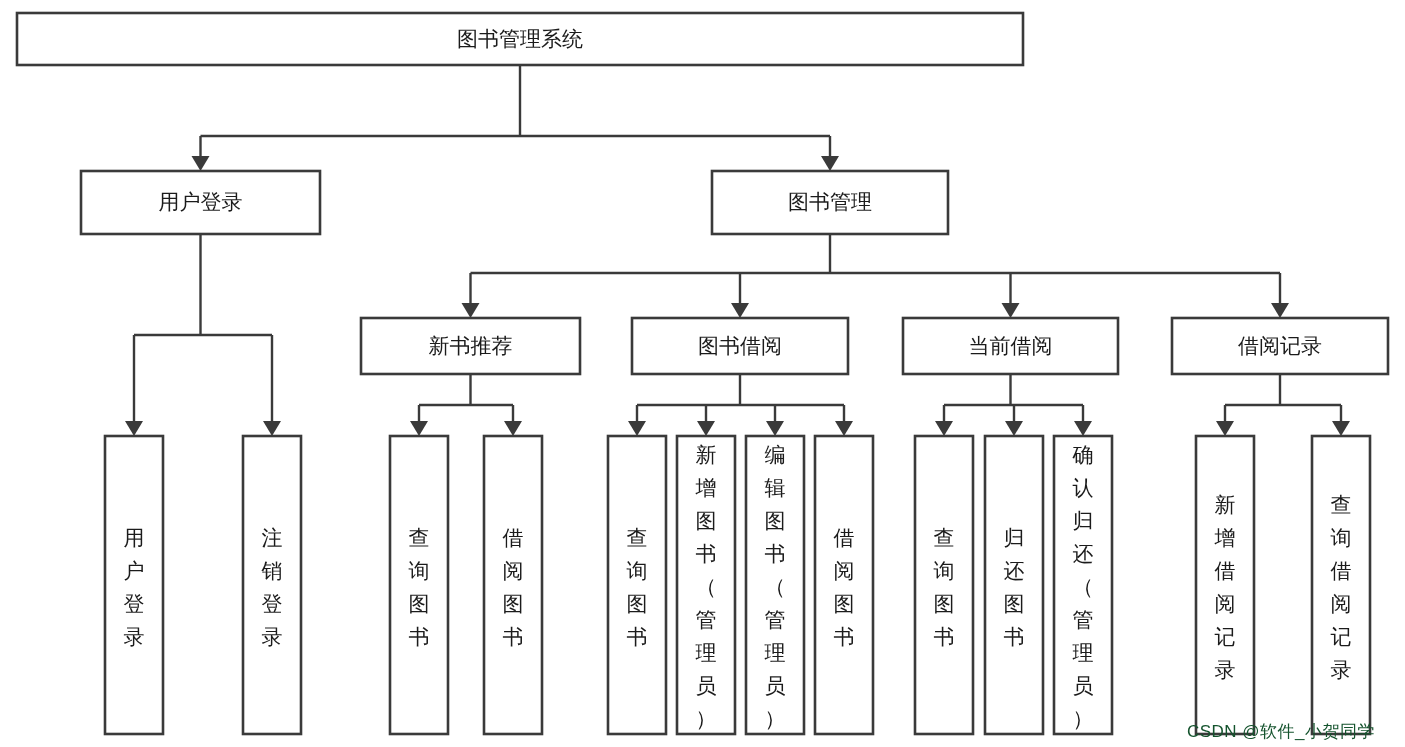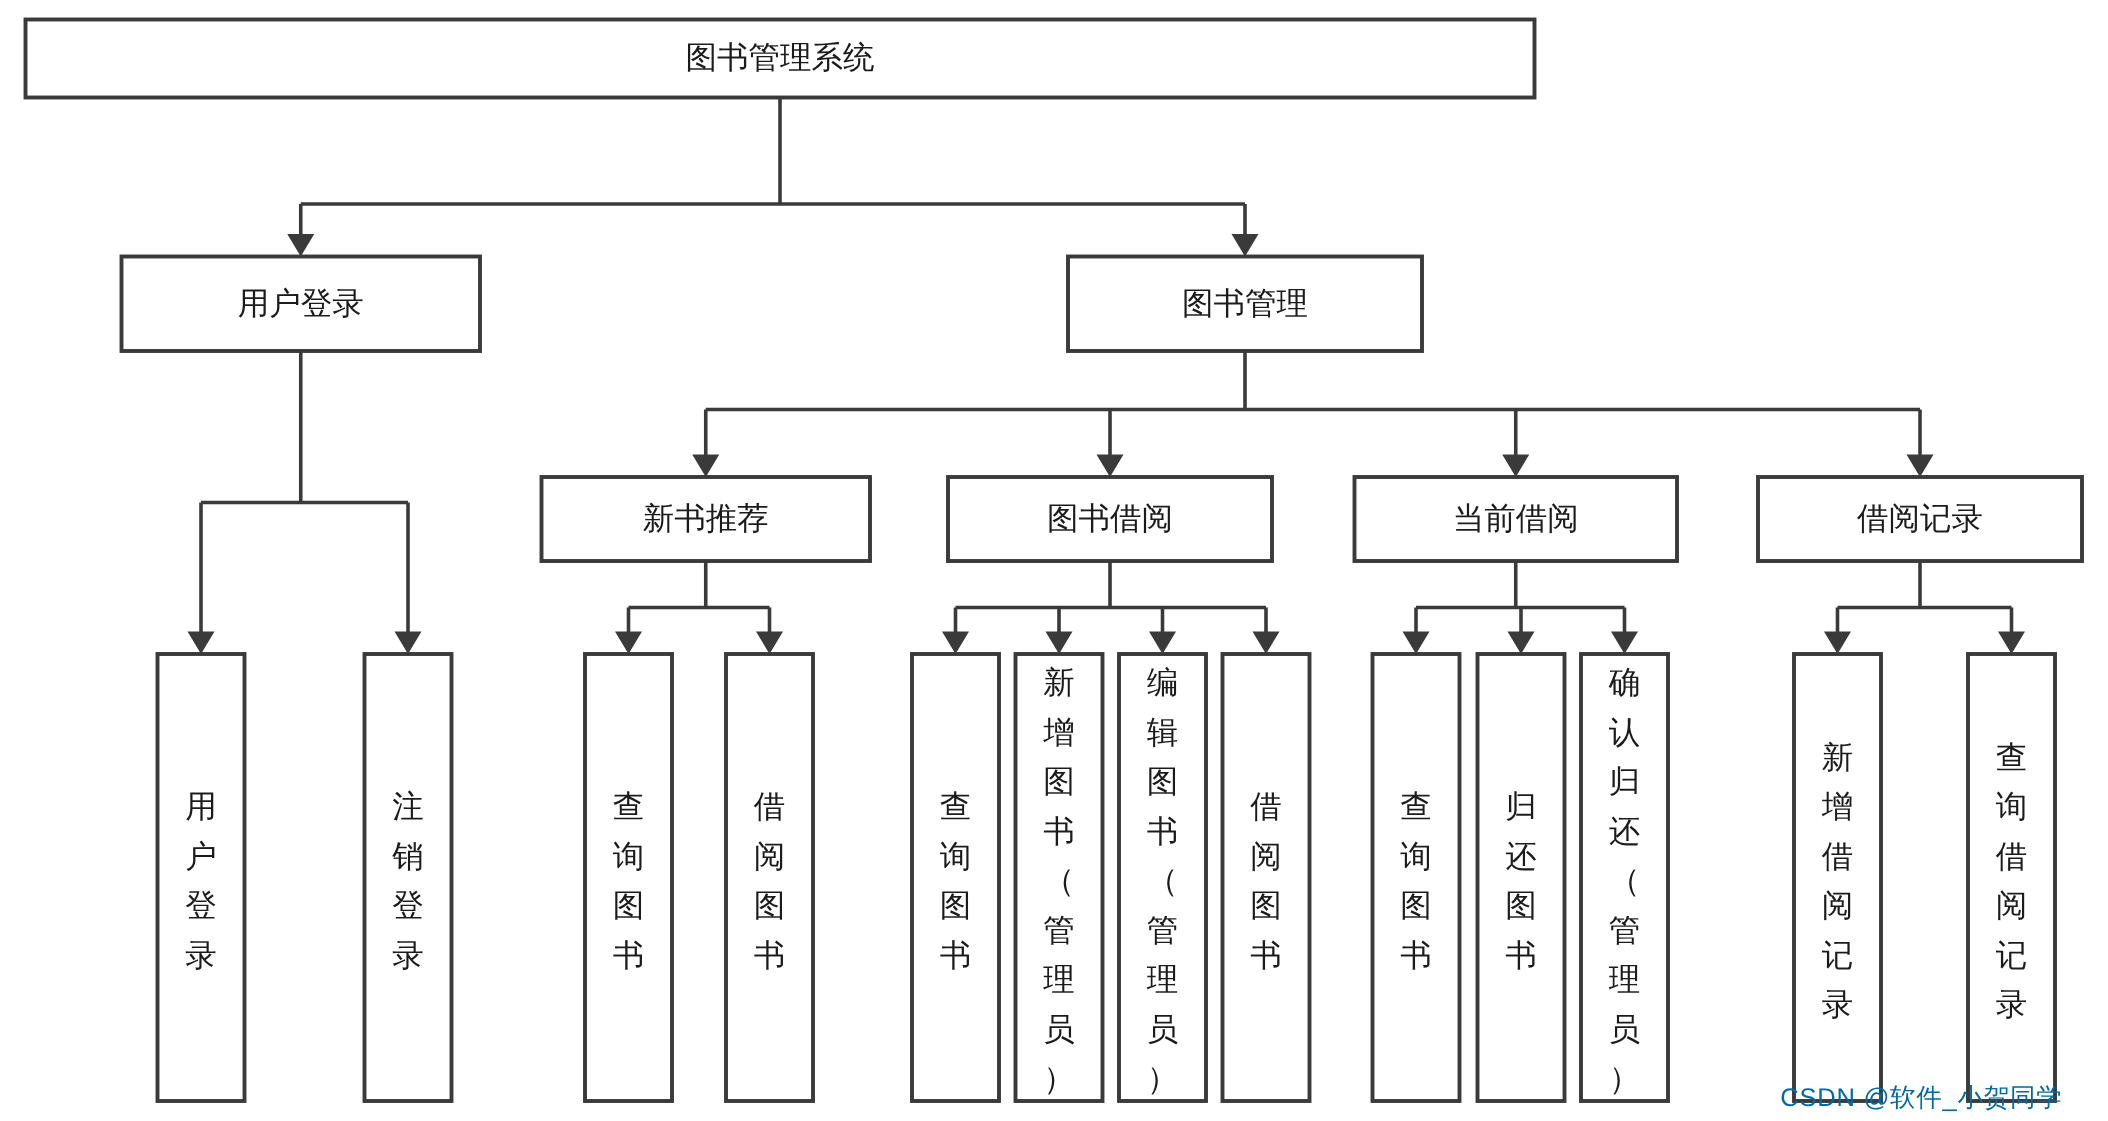--- a/index.html
+++ b/index.html
@@ -55,21 +55,21 @@
     font-family: "Liberation Sans", "DejaVu Sans", sans-serif;
     font-size: 21px;
     text-anchor: middle;
   }
   .watermark {
     position: absolute;
     right: 8px;
     bottom: 4px;
     font-family: "Liberation Sans", "DejaVu Sans", sans-serif;
     font-size: 17px;
-    color: #0369a1;
+    color: #14532d;
     letter-spacing: 0.5px;
     white-space: nowrap;
     user-select: none;
   }
 </style>
 </head>
 <body>
 
 <div id="diagram-root">
   <svg id="tree-svg" viewBox="0 0 1405 747" xmlns="http://www.w3.org/2000/svg">

